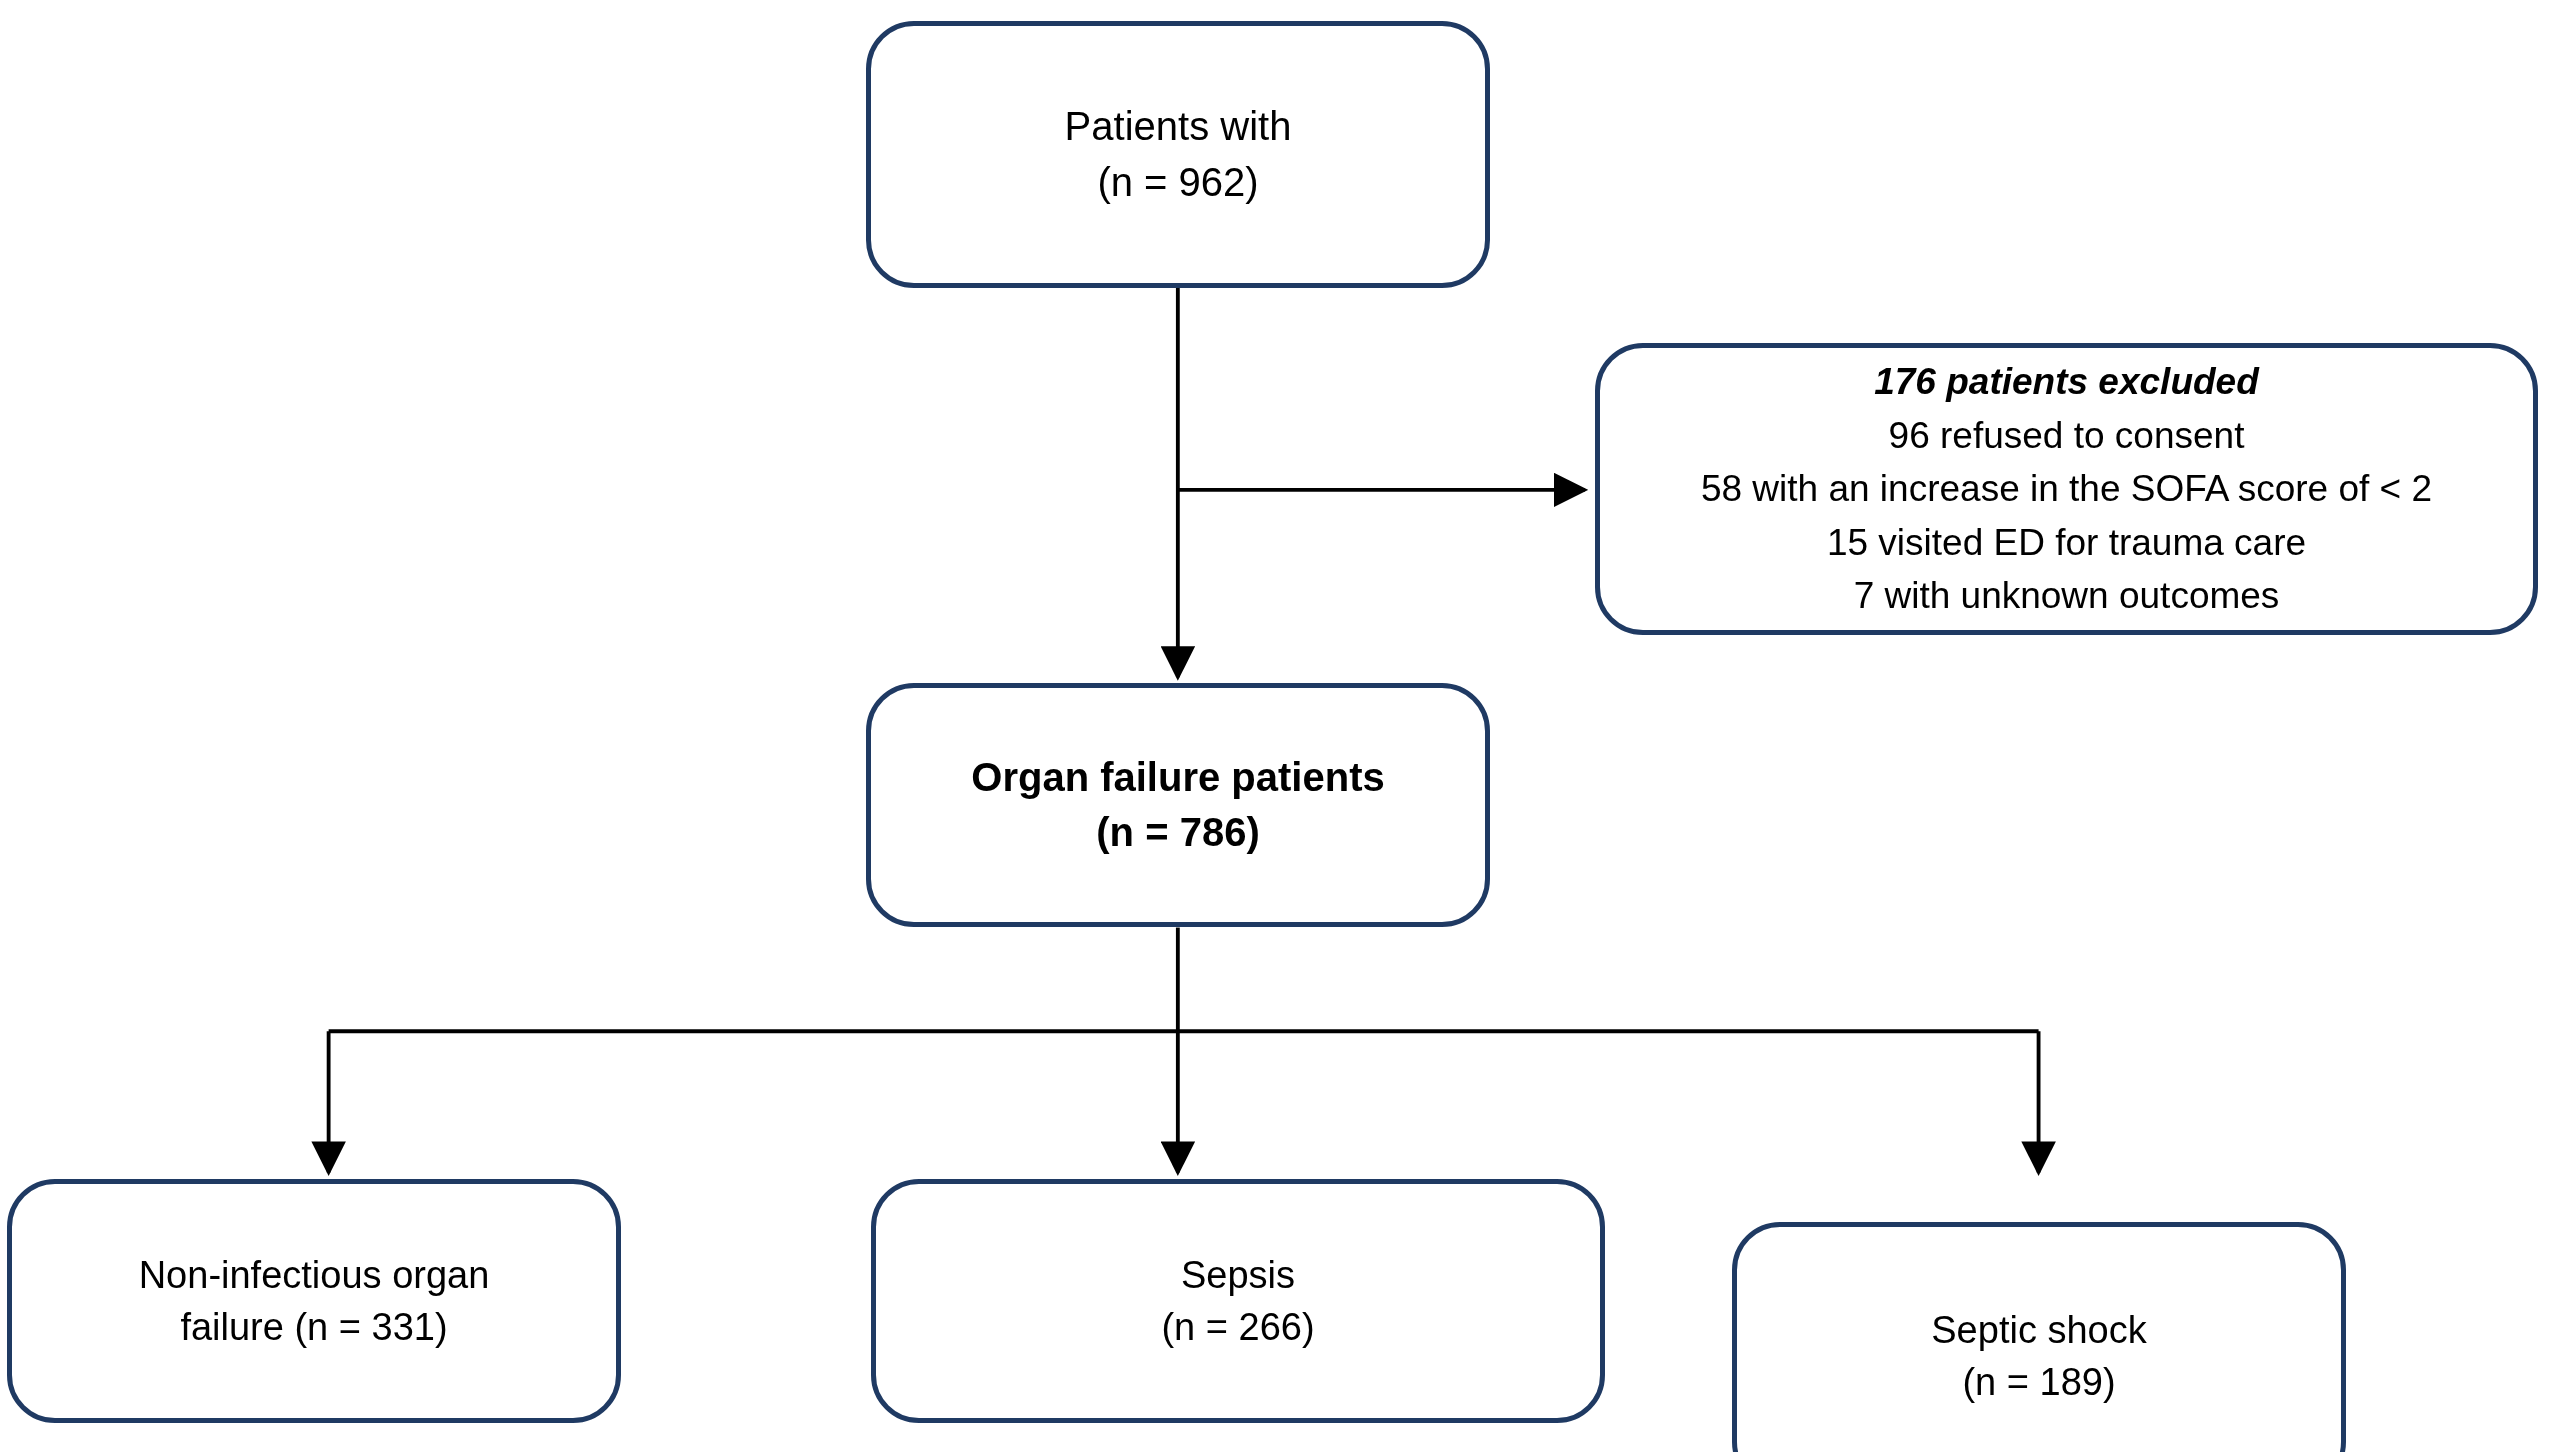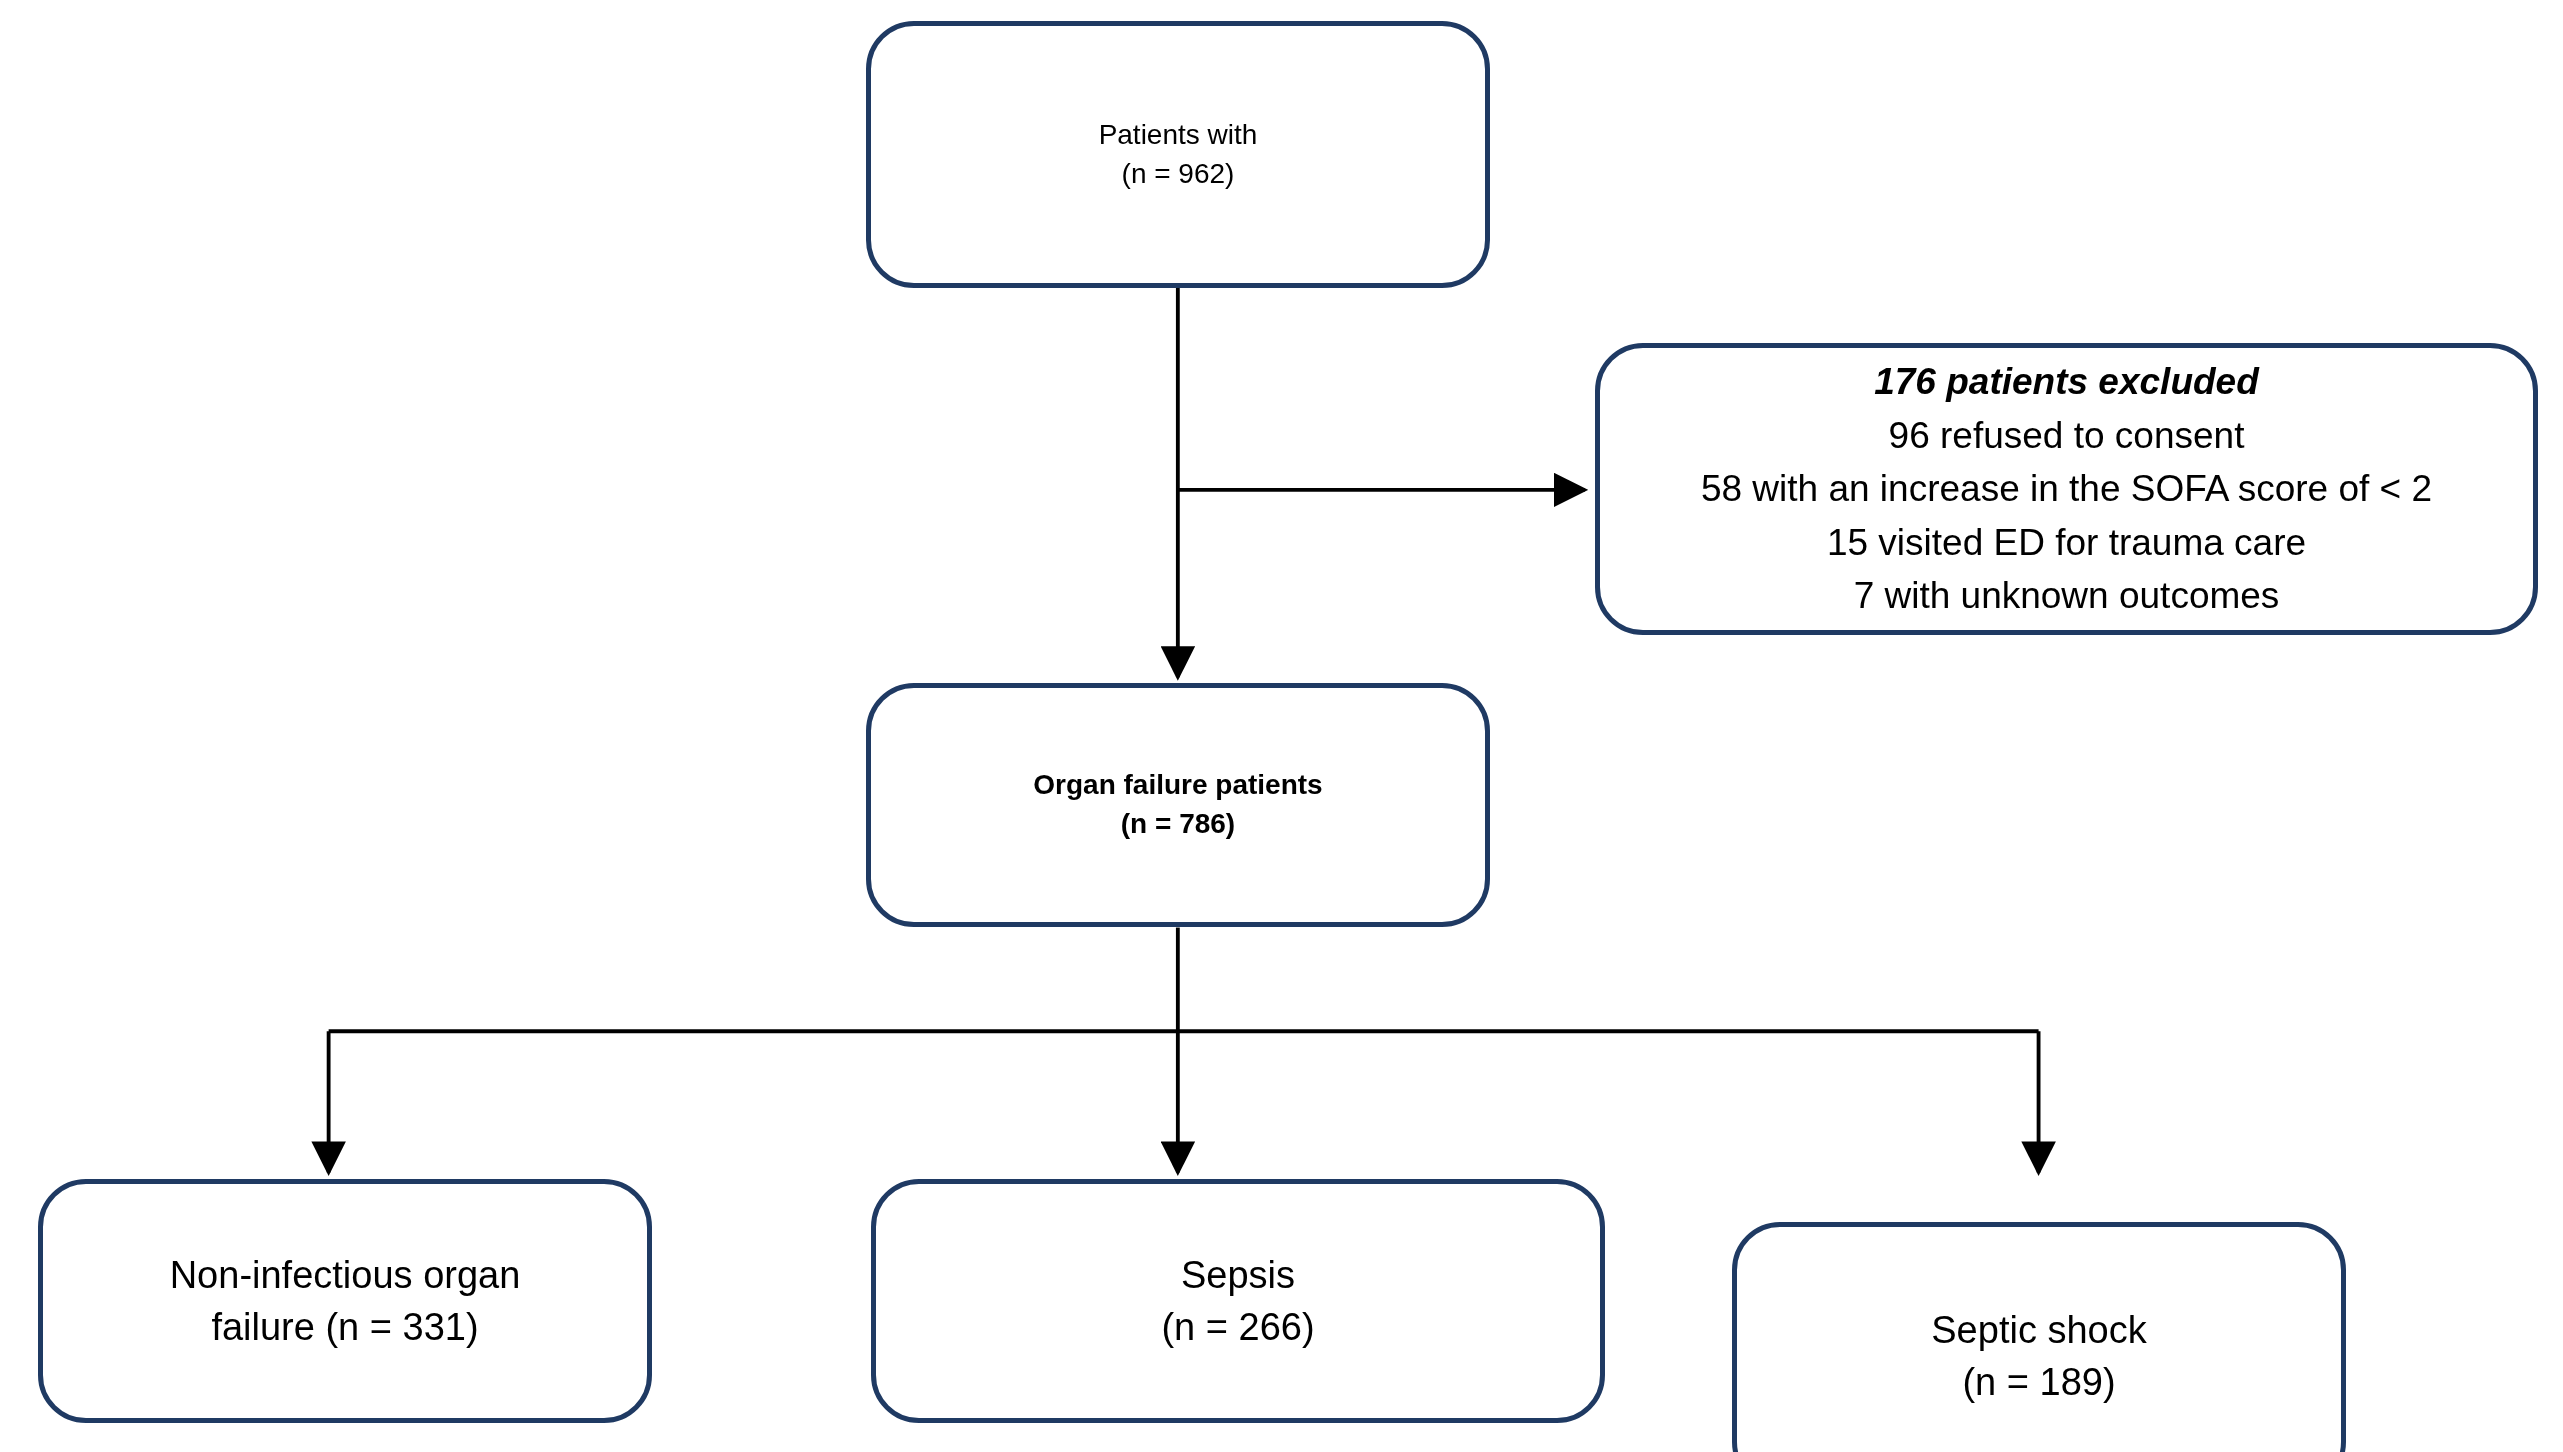--- a/index.html
+++ b/index.html
@@ -28,39 +28,39 @@
     background: #ffffff;
     border: 5.4px solid #1f3a63;
     border-radius: 48px;
     display: flex;
     flex-direction: column;
     align-items: center;
     justify-content: center;
     text-align: center;
   }
   .node .line {
-    font-size: 28px;
+    font-size: 40px;
     line-height: 1.38;
     white-space: nowrap;
   }
   .node.small .line {
     font-size: 38px;
   }
   #excl-box .line {
     font-size: 37px;
     line-height: 1.45;
   }
   #excl-box .excl-title {
     font-weight: bold;
     font-style: italic;
   }
   #top-box   { left: 866px; top: 21px;   width: 624px;  height: 267px; }
   #excl-box  { left: 1595px; top: 343px;  width: 943px; height: 292px; text-align: right; }
   #mid-box   { left: 866px; top: 683px;  width: 624px;  height: 244px; font-weight: bold; }
-  #bl-box    { left: 38px;   top: 1179px; width: 614px;  height: 244px; }
+  #bl-box    { left: 7px;   top: 1179px; width: 614px;  height: 244px; }
   #bm-box    { left: 871px; top: 1179px; width: 734px;  height: 244px; }
   #br-box    { left: 1732px; top: 1222px; width: 614px;  height: 268px; }
 </style>
 </head>
 <body>
 
 <div class="canvas">
 
   <svg class="connector-layer" viewBox="0 0 3338 1891" xmlns="http://www.w3.org/2000/svg">
     <defs>

